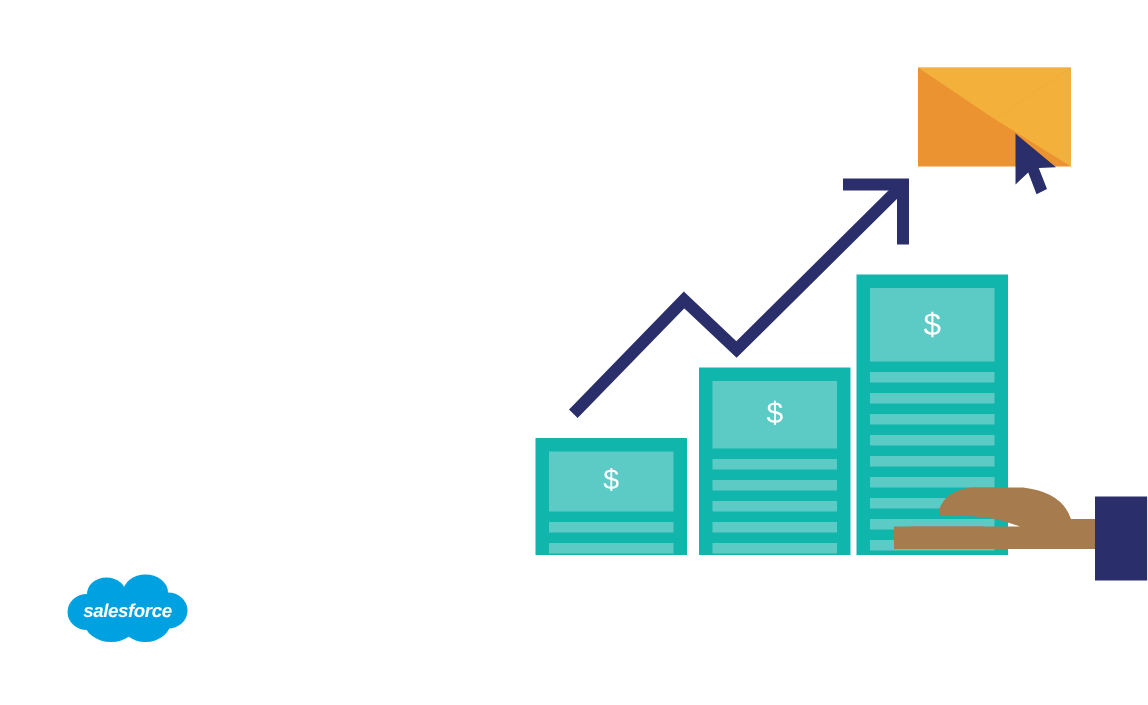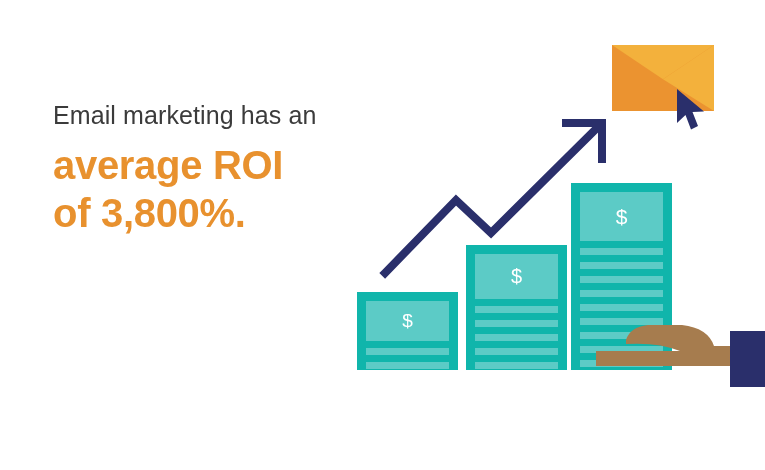--- a/index.html
+++ b/index.html
@@ -181,26 +181,35 @@
     width: 35px;
     height: 56px;
     background: #2a2f6b;
   }
 </style>
 </head>
 <body>
 
 <div id="canvas">
 
-  <div id="headline">
-    <div id="headline-line1">Email marketing has an</div>
-    <div id="headline-line2" class="headline-big">average ROI</div>
-    <div id="headline-line3" class="headline-big">of 3,800%.</div>
-  </div>
-
+
+  <div id="logo">
+    <svg width="82" height="48" viewBox="0 0 82 48">
+      <g fill="#00a1e0">
+        <ellipse cx="27" cy="14" rx="13" ry="11"></ellipse>
+        <ellipse cx="53" cy="13" rx="15" ry="12"></ellipse>
+        <ellipse cx="14" cy="26" rx="13" ry="12"></ellipse>
+        <ellipse cx="68" cy="25" rx="13" ry="12"></ellipse>
+        <ellipse cx="30" cy="32" rx="18" ry="14"></ellipse>
+        <ellipse cx="53" cy="32" rx="17" ry="14"></ellipse>
+        <rect x="10" y="14" width="62" height="20" rx="8"></rect>
+      </g>
+    </svg>
+    <div id="logo-text">salesforce</div>
+  </div>
 
   <div id="envelope">
     <div class="env-body"></div>
     <div class="env-flap"></div>
     <div class="env-flap-r"></div>
   </div>
 
   <div id="cursor">
     <svg width="34" height="46" viewBox="0 0 34 46">
       <path d="M2 1 L2 35 L10.5 27 L16 41.5 L23 38 L17.5 24 L29 23.5 Z" fill="#2a2f6b"></path>

